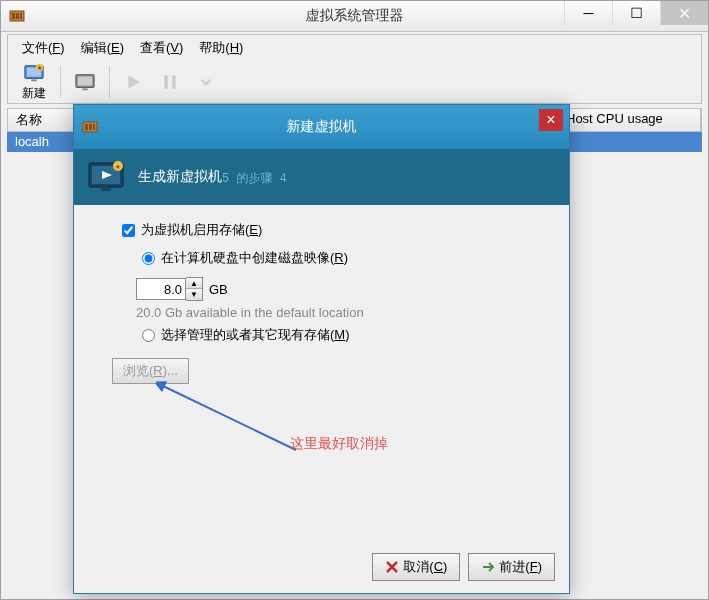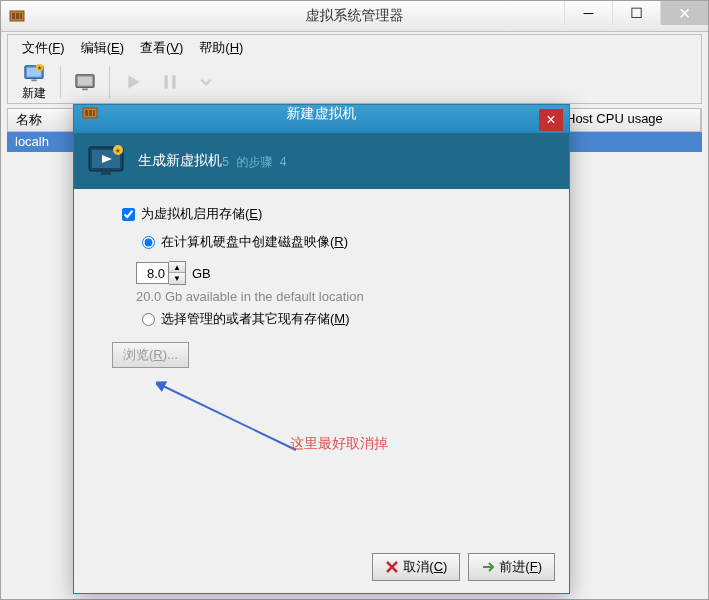--- a/index.html
+++ b/index.html
@@ -28,39 +28,39 @@
 
 .table-header { height: 24px; background: linear-gradient(#f8f8f8, #e8e8e8); border: 1px solid #c0c0c0; display: flex; margin: 4px 6px 0 6px; }
 .table-col { padding: 2px 8px; font-size: 13px; border-right: 1px solid #c0c0c0; }
 .table-col.name { flex: 0 0 550px; }
 .table-col.cpu { flex: 1; }
 .table-row { height: 20px; padding: 2px 8px; font-size: 13px; margin: 0 6px; color: #333; }
 .table-row.selected { background: #4a86d0; color: #fff; }
 
 
 .dialog { position: absolute; left: 73px; top: 104px; width: 497px; height: 490px; background: #f0f0f0; border: 1px solid #2a7aa8; box-shadow: 0 4px 20px rgba(0,0,0,.3); }
-.dialog-titlebar { height: 28px; background: linear-gradient(#3a9ed0, #2888bd); display: flex; position: relative; }
+.dialog-titlebar { height: 44px; background: linear-gradient(#3a9ed0, #2888bd); display: flex; align-items: center; position: relative; }
 .dialog-titlebar .vm-icon { margin-left: 8px; }
 .dialog-title { position: absolute; left: 50%; transform: translateX(-50%); font-size: 14px; color: #fff; }
 .dialog-close { position: absolute; right: 6px; top: 4px; width: 24px; height: 22px; background: #c43030; color: #fff; display: flex; align-items: center; justify-content: center; font-size: 16px; cursor: pointer; }
 
 .dialog-header { height: 56px; background: #1f6a8a; display: flex; align-items: center; padding: 0 12px; }
 .dialog-header-icon { width: 40px; height: 40px; margin-right: 12px; }
 .dialog-header-text { display: flex; flex-direction: row; }
 .dialog-header-title { color: #fff; font-size: 14px; }
 .dialog-header-step { color: #6fb4d0; font-size: 12px; margin-top: 2px; font-family: Liberation Mono, monospace; }
 
 .dialog-body { padding: 16px 18px 10px 18px; position: relative; }
 .checkbox-row { display: flex; align-items: center; font-size: 13px; margin-bottom: 10px; padding-left: 30px; }
 .checkbox-row input[type=checkbox] { margin-right: 6px; }
 .checkbox-row input[type=radio] { margin-right: 6px; }
 .indent1 { margin-left: 20px; }
 .indent2 { margin-left: 44px; }
 .size-row { display: flex; align-items: center; margin-bottom: 4px; }
-.size-input { width: 33px; height: 22px; text-align: right; padding: 0 3px; font-size: 13px; border: 1px solid #888; background: #fff; }
+.size-input { width: 50px; height: 22px; text-align: right; padding: 0 3px; font-size: 13px; border: 1px solid #888; background: #fff; }
 .spinner { display: flex; flex-direction: column; margin-left: 0; border: 1px solid #888; border-left: none; }
 .spin-btn { width: 16px; height: 11px; background: linear-gradient(#f8f8f8,#ddd); font-size: 8px; display: flex; align-items: center; justify-content: center; cursor: pointer; border-bottom: 1px solid #aaa; }
 .spin-btn:last-child { border-bottom: none; }
 .gb-label { margin-left: 6px; font-size: 13px; }
 .avail-text { color: #888; font-size: 13px; margin-bottom: 6px; }
 .info-icon { width: 16px; height: 16px; background: #5aa0d0; border-radius: 50%; color: #fff; font-size: 11px; display: inline-flex; align-items: center; justify-content: center; margin-left: 6px; }
 .browse-btn { padding: 3px 10px; font-size: 13px; background: linear-gradient(#f5f5f5,#ddd); border: 1px solid #999; color: #999; margin-left: 20px; margin-top: 4px; }
 
 .annotation-arrow { position: absolute; left: 82px; top: 275px; pointer-events: none; }
 .annotation-text { position: absolute; color: #e05050; font-size: 14px; left: 216px; top: 330px; }

